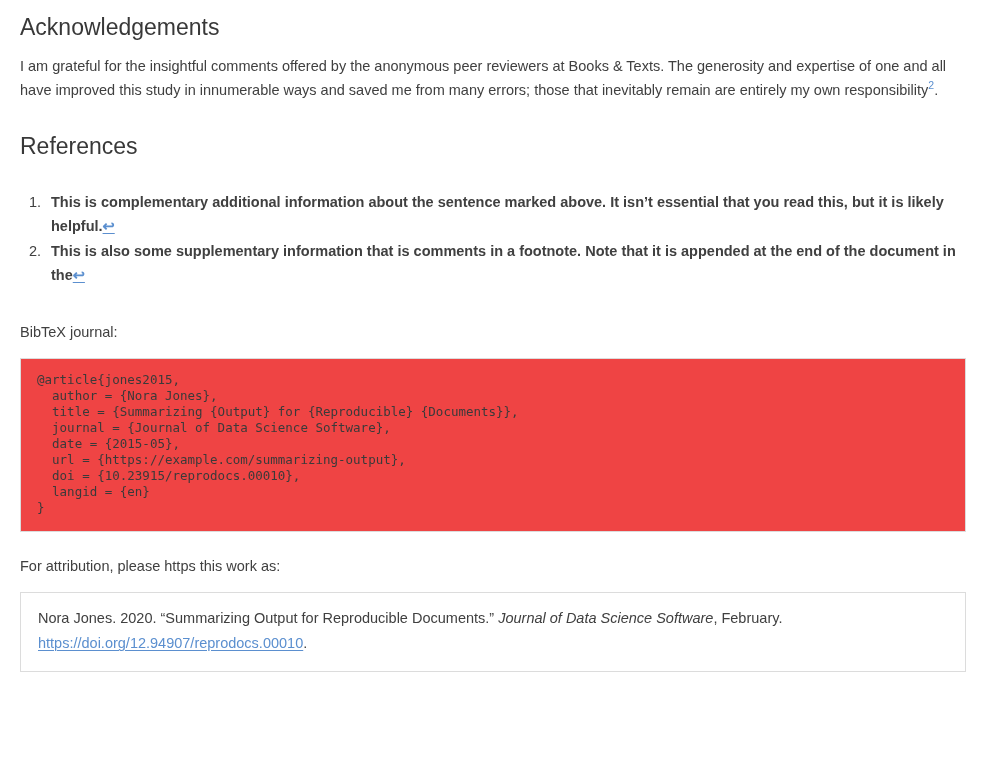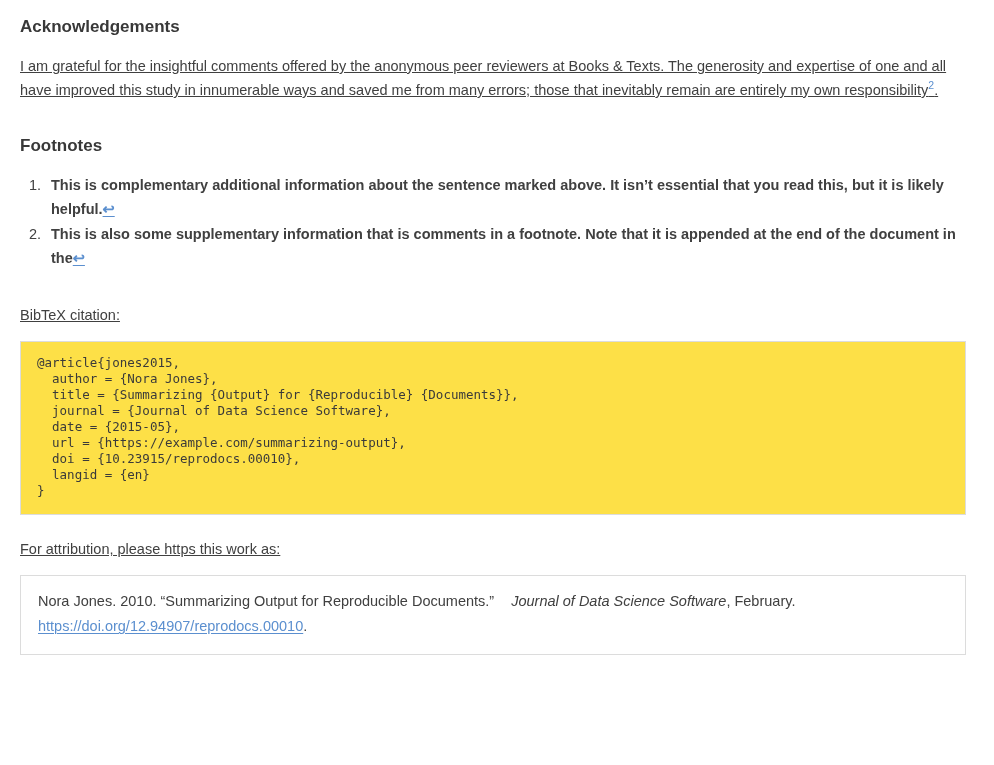--- a/index.html
+++ b/index.html
@@ -13,28 +13,28 @@
     min-height: 765px;
     font-family: "Liberation Sans", sans-serif;
     font-size: 14.5px;
     line-height: 24px;
     color: var(--text, #404040);
   }
   .page {
     padding: 16px 28px 40px 20px;
   }
   h2 {
-    font-size: 17px;
+    font-size: 23px;
     line-height: 22px;
-    font-weight: 700;
+    font-weight: 400;
     color: var(--heading, #383838);
     margin: 0 0 16px 0;
   }
   section { margin: 0 0 33px 0; }
-  p { margin: 0 0 14px 0; text-decoration: underline; }
+  p { margin: 0 0 14px 0; }
   p:last-child { margin-bottom: 0; }
   a {
     color: var(--link, #5b8fcf);
     text-decoration: underline;
     text-decoration-thickness: 1px;
     text-underline-offset: 2px;
   }
   sup.fnref {
     font-size: 10.5px;
     line-height: 0;
@@ -55,77 +55,77 @@
     padding-right: 0;
     margin-right: 10px;
     color: var(--text, #404040);
   }
   .fn-body { flex: 1 1 auto; font-weight: bold; }
   .fn-backref { text-decoration: underline; }
 
   
   .code-block {
     border: 1px solid var(--border, #dcdcdc);
-    background: #fde047;
+    background: #ef4444;
     margin: 0 0 22px 0;
     padding: 13px 16px 15px 16px;
   }
   .code-block code {
     display: block;
     font-family: "DejaVu Sans Mono", monospace;
     font-size: 12.5px;
     line-height: 16px;
     color: #3a3a3a;
     white-space: pre;
   }
 
   
   .attribution-box {
     border: 1px solid var(--border, #dcdcdc);
     background: #ffffff;
     padding: 13px 18px 15px 17px;
     line-height: 25px;
   }
-  .journal-italic { font-style: italic; margin-left: 13px; }
+  .journal-italic { font-style: italic; }
 </style>
 </head>
 <body>
 
 <main class="page">
 
   <section>
     <h2>Acknowledgements</h2>
     <p><span>I am grateful for the insightful comments offered by the anonymous peer reviewers at Books &amp; Texts. The generosity and expertise of one and all have improved this study in innumerable ways and saved me from many errors; those that inevitably remain are entirely my own responsibility</span><sup class="fnref"><a href="#">2</a></sup><span>.</span></p>
   </section>
 
   <section>
+    <h2>References</h2>
   </section>
 
   <section>
-    <h2>Footnotes</h2>
     <ol class="fn-list">
       <li class="fn-item">
         <span class="fn-num">1.</span>
         <span class="fn-body"><span>This is complementary additional information about the sentence marked above. It isn’t essential that you read this, but it is likely helpful.</span><a href="#" class="fn-backref">↩︎</a></span>
       </li>
       <li class="fn-item">
         <span class="fn-num">2.</span>
         <span class="fn-body"><span>This is also some supplementary information that is comments in a footnote. Note that it is appended at the end of the document in the</span><a href="#" class="fn-backref">↩︎</a></span>
       </li>
     </ol>
   </section>
 
   <section>
-    <p>BibTeX citation:</p>
+    <p>BibTeX journal:</p>
     <pre class="code-block"><code>@article{jones2015,
   author = {Nora Jones},
   title = {Summarizing {Output} for {Reproducible} {Documents}},
   journal = {Journal of Data Science Software},
   date = {2015-05},
   url = {https://example.com/summarizing-output},
   doi = {10.23915/reprodocs.00010},
   langid = {en}
 }</code></pre>
     <p>For attribution, please https this work as:</p>
-    <div class="attribution-box"><span>Nora Jones. 2010. “Summarizing Output for Reproducible Documents.” </span><span class="journal-italic">Journal of Data Science Software</span><span>, February. </span><a href="#">https://doi.org/12.94907/reprodocs.00010</a><span>.</span></div>
+    <div class="attribution-box"><span>Nora Jones. 2020. “Summarizing Output for Reproducible Documents.” </span><span class="journal-italic">Journal of Data Science Software</span><span>, February. </span><a href="#">https://doi.org/12.94907/reprodocs.00010</a><span>.</span></div>
   </section>
 
 </main>
 
 </body></html>

